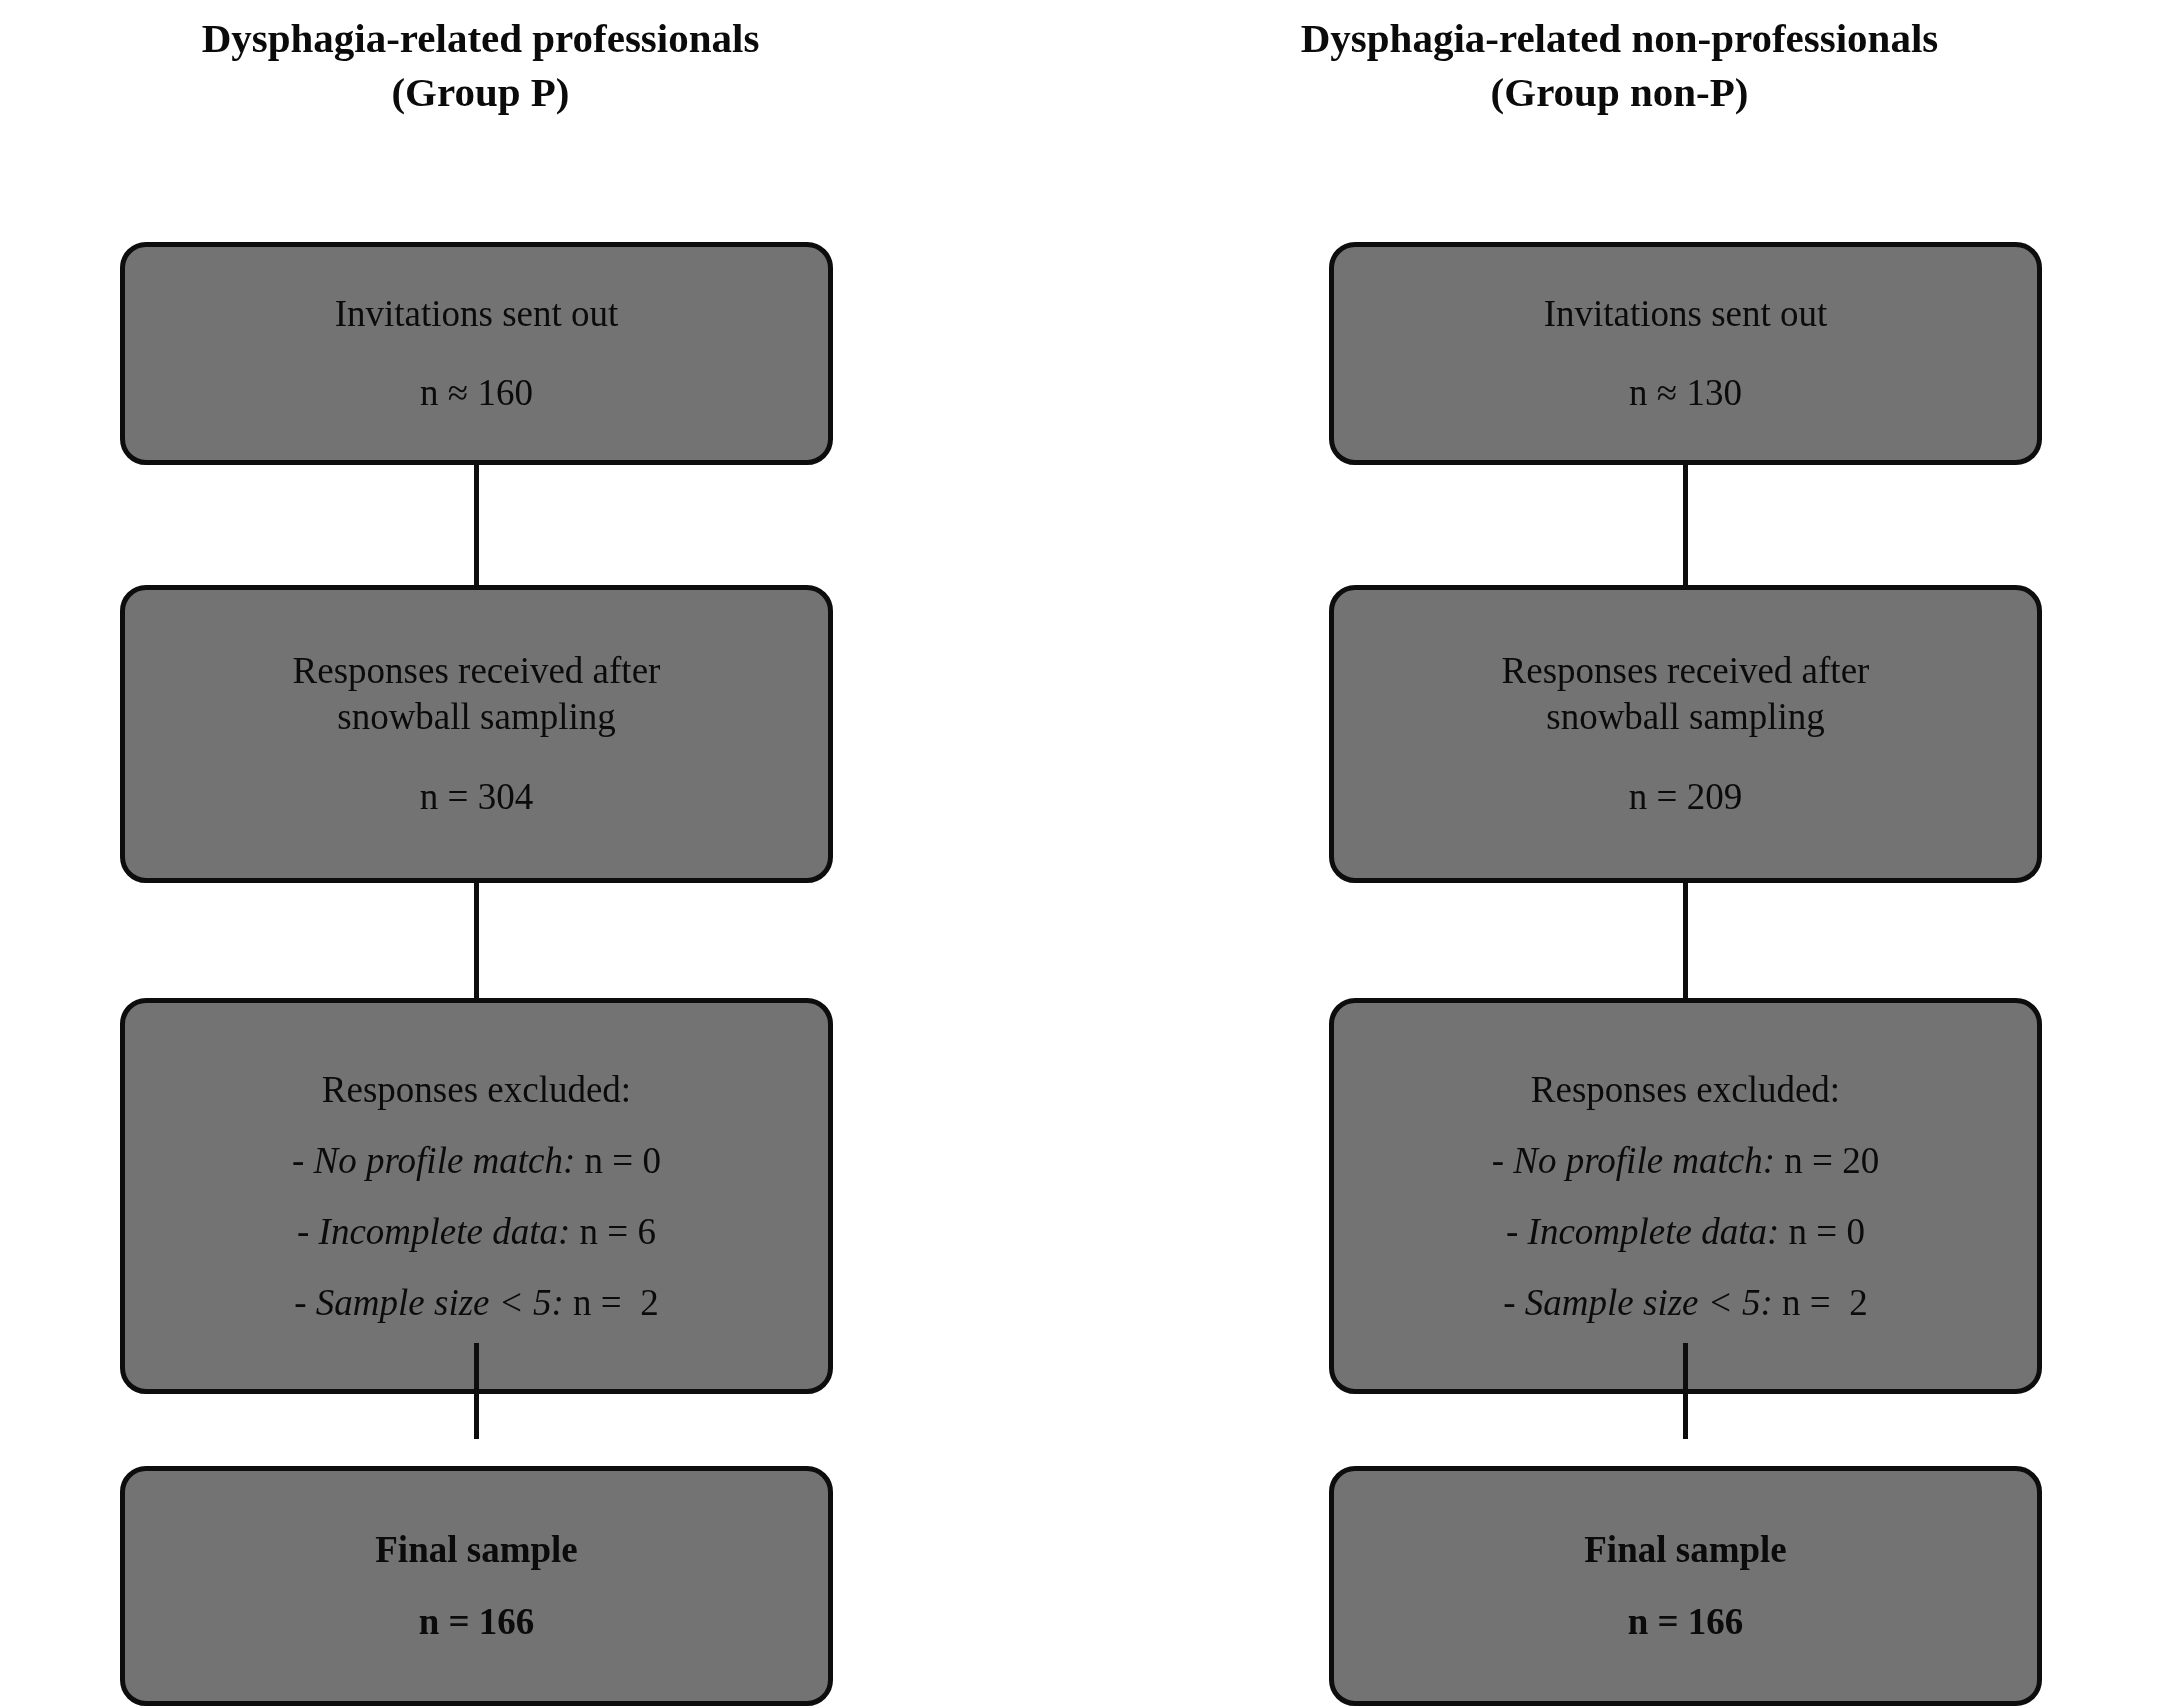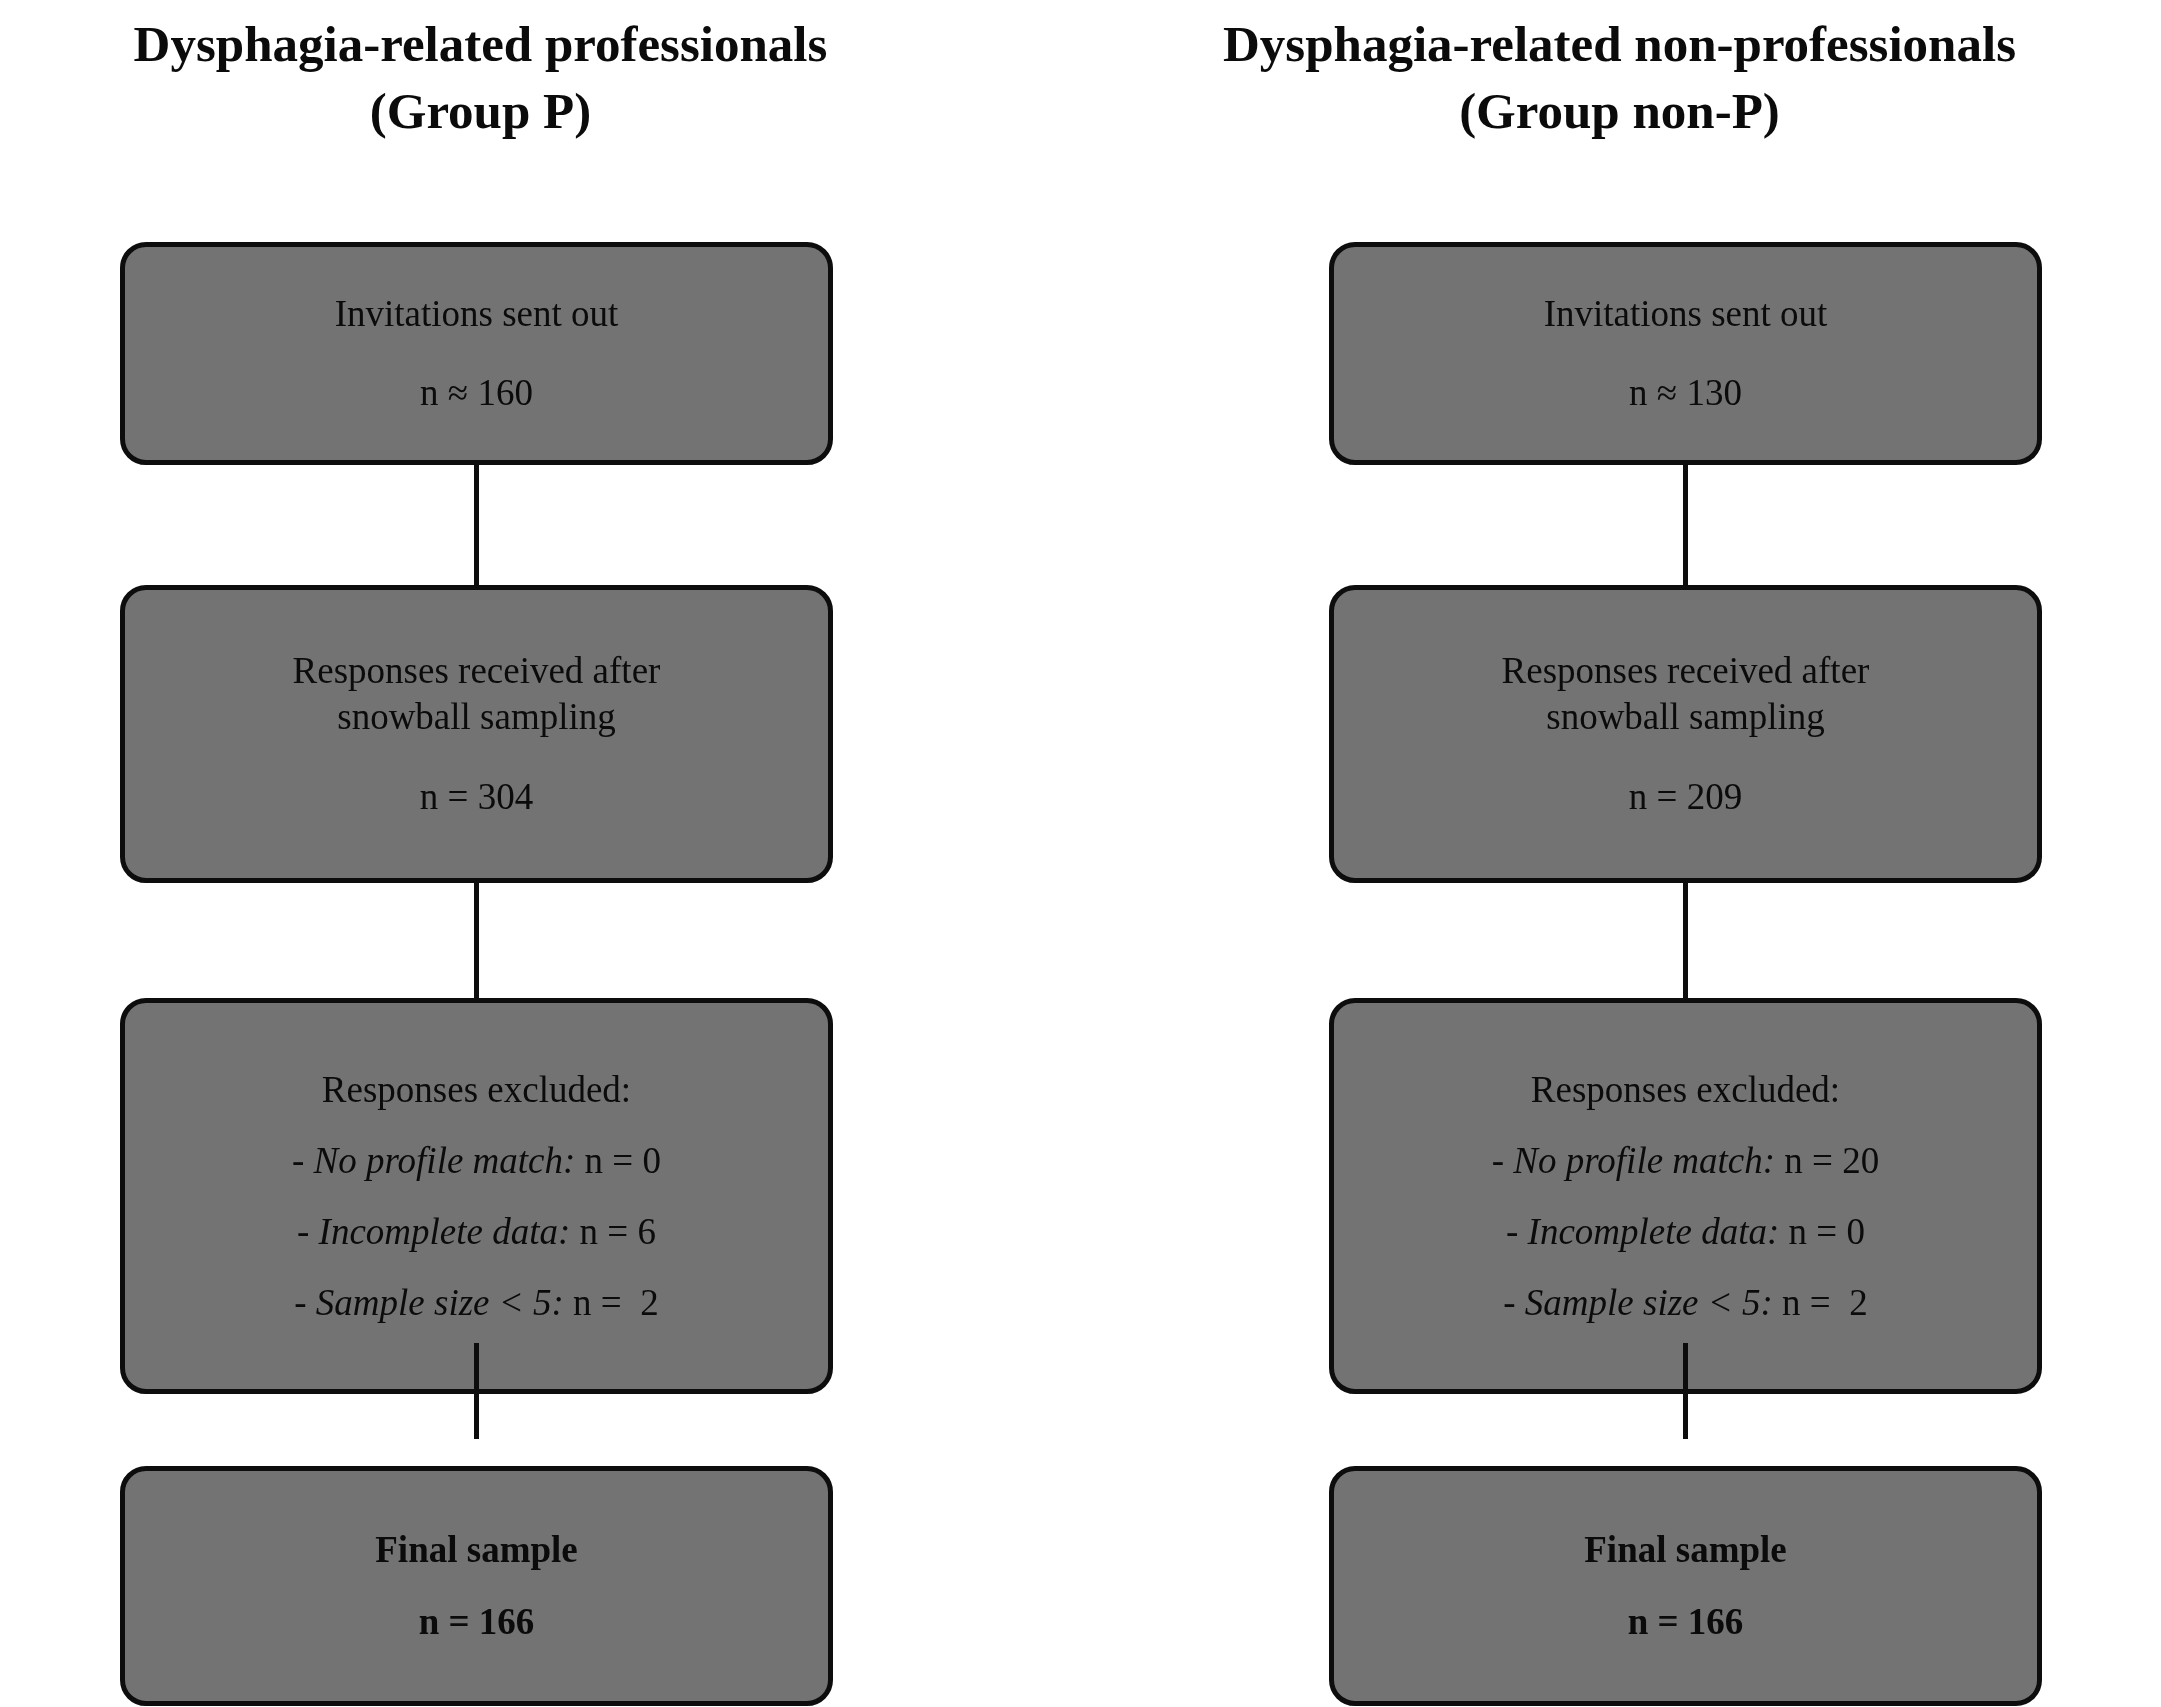--- a/index.html
+++ b/index.html
@@ -7,21 +7,21 @@
     width:2161px;height:1708px;
     font-family:"Liberation Serif", serif;
     color:#0b0b0b;
   }
   .canvas{
     position:relative;width:2161px;height:1708px;
     background:#ffffff;overflow:hidden;
   }
   .col-title{
     position:absolute;top:11px;
-    font-weight:bold;font-size:51px;line-height:1.32;
+    font-weight:bold;font-size:41px;line-height:1.32;
     text-align:center;white-space:pre-line;
   }
   #title-p{left:15.5px;width:930px;}
   #title-nonp{left:1085px;width:1069px;}
 
   .fbox{
     position:absolute;width:713px;box-sizing:border-box;
     border:5.4px solid #0d0d0d;border-radius:26px;background:#737373;
     display:flex;flex-direction:column;align-items:center;justify-content:center;
     text-align:center;font-size:37px;line-height:1.25;

